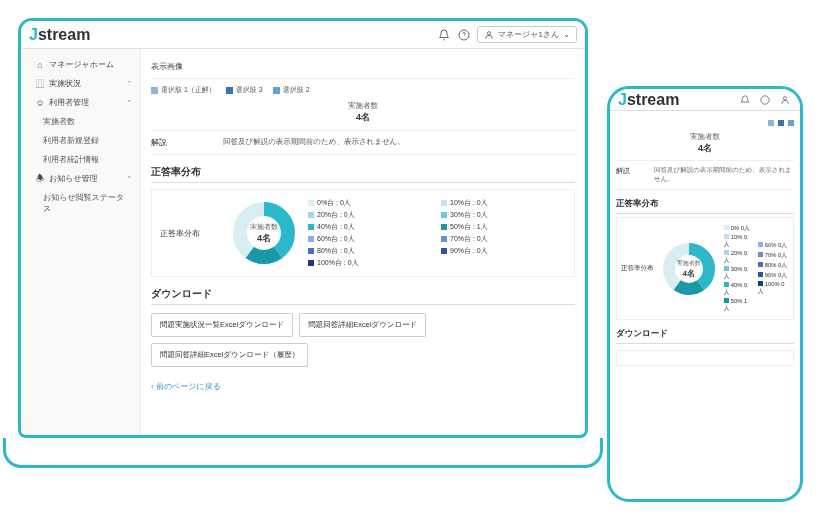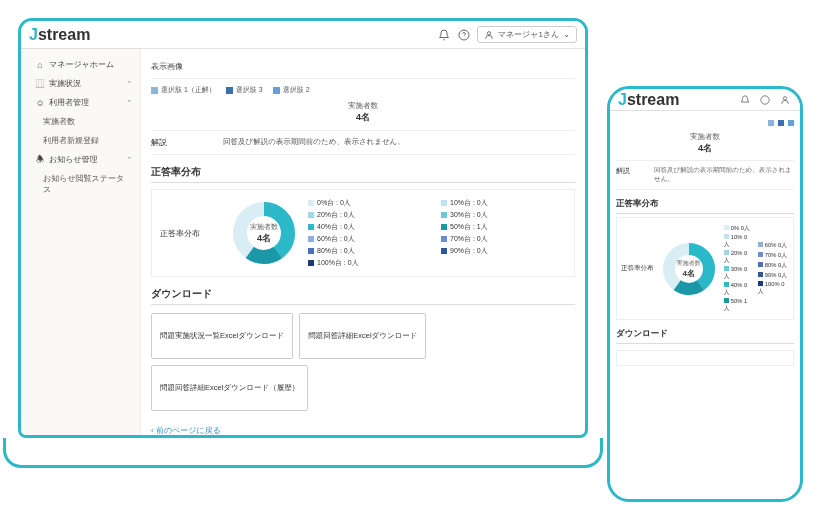--- a/index.html
+++ b/index.html
@@ -43,21 +43,21 @@
 h3.section { font-size: 10px; font-weight: bold; margin: 10px 0 6px; padding-bottom: 3px; border-bottom: 1px solid #ddd; }
 
 .chart-row { display: flex; align-items: center; gap: 10px; border: 1px solid #eee; padding: 8px; }
 .chart-label { width: 60px; font-size: 8px; font-weight: 500; }
 .donut-wrap { width: 68px; height: 68px; position: relative; }
 .donut-center { position: absolute; inset: 0; display: flex; flex-direction: column; align-items: center; justify-content: center; font-size: 7px; color: #666; }
 .donut-center b { font-size: 9px; color: #333; }
 .chart-legend { flex: 1; display: grid; grid-template-columns: 1fr 1fr; gap: 2px 8px; font-size: 6.8px; }
 
 .dl-buttons { display: flex; flex-wrap: wrap; gap: 6px; margin: 8px 0; }
-.dl-btn { border: 1px solid #ccc; background: #fff; padding: 17px 8px; font-size: 7.5px; color: #333; border-radius: 2px; }
+.dl-btn { border: 1px solid #ccc; background: #fff; padding: 6px 8px; font-size: 7.5px; color: #333; border-radius: 2px; }
 
 .back-link { color: #2b8fc9; font-size: 8px; padding: 6px 0; }
 
 
 .phone .header { height: 22px; font-size: 7px; }
 .p-main { flex: 1; overflow-y: auto; padding: 4px 6px; font-size: 7px; color: #333; }
 .p-row { border-bottom: 1px solid #eee; padding: 5px 0; }
 .p-row-label { font-weight: 500; font-size: 7.5px; margin-bottom: 3px; }
 .p-chart { display: flex; align-items: center; gap: 6px; border: 1px solid #eee; padding: 6px 4px; }
 .p-donut { width: 58px; height: 58px; position: relative; flex-shrink: 0; }
@@ -112,20 +112,23 @@
         <div class="side-item">
           <span class="side-icon">☺</span>
           <span>利用者管理</span>
           <span class="caret">⌃</span>
         </div>
         <div class="side-item sub">
           <span>実施者数</span>
         </div>
         <div class="side-item sub">
           <span>利用者新規登録</span>
+        </div>
+        <div class="side-item sub">
+          <span>利用者統計情報</span>
         </div>
         <div class="side-item">
           <span class="side-icon">🕭</span>
           <span>お知らせ管理</span>
           <span class="caret">⌃</span>
         </div>
         <div class="side-item sub">
           <span>お知らせ閲覧ステータス</span>
         </div>
       </div>

